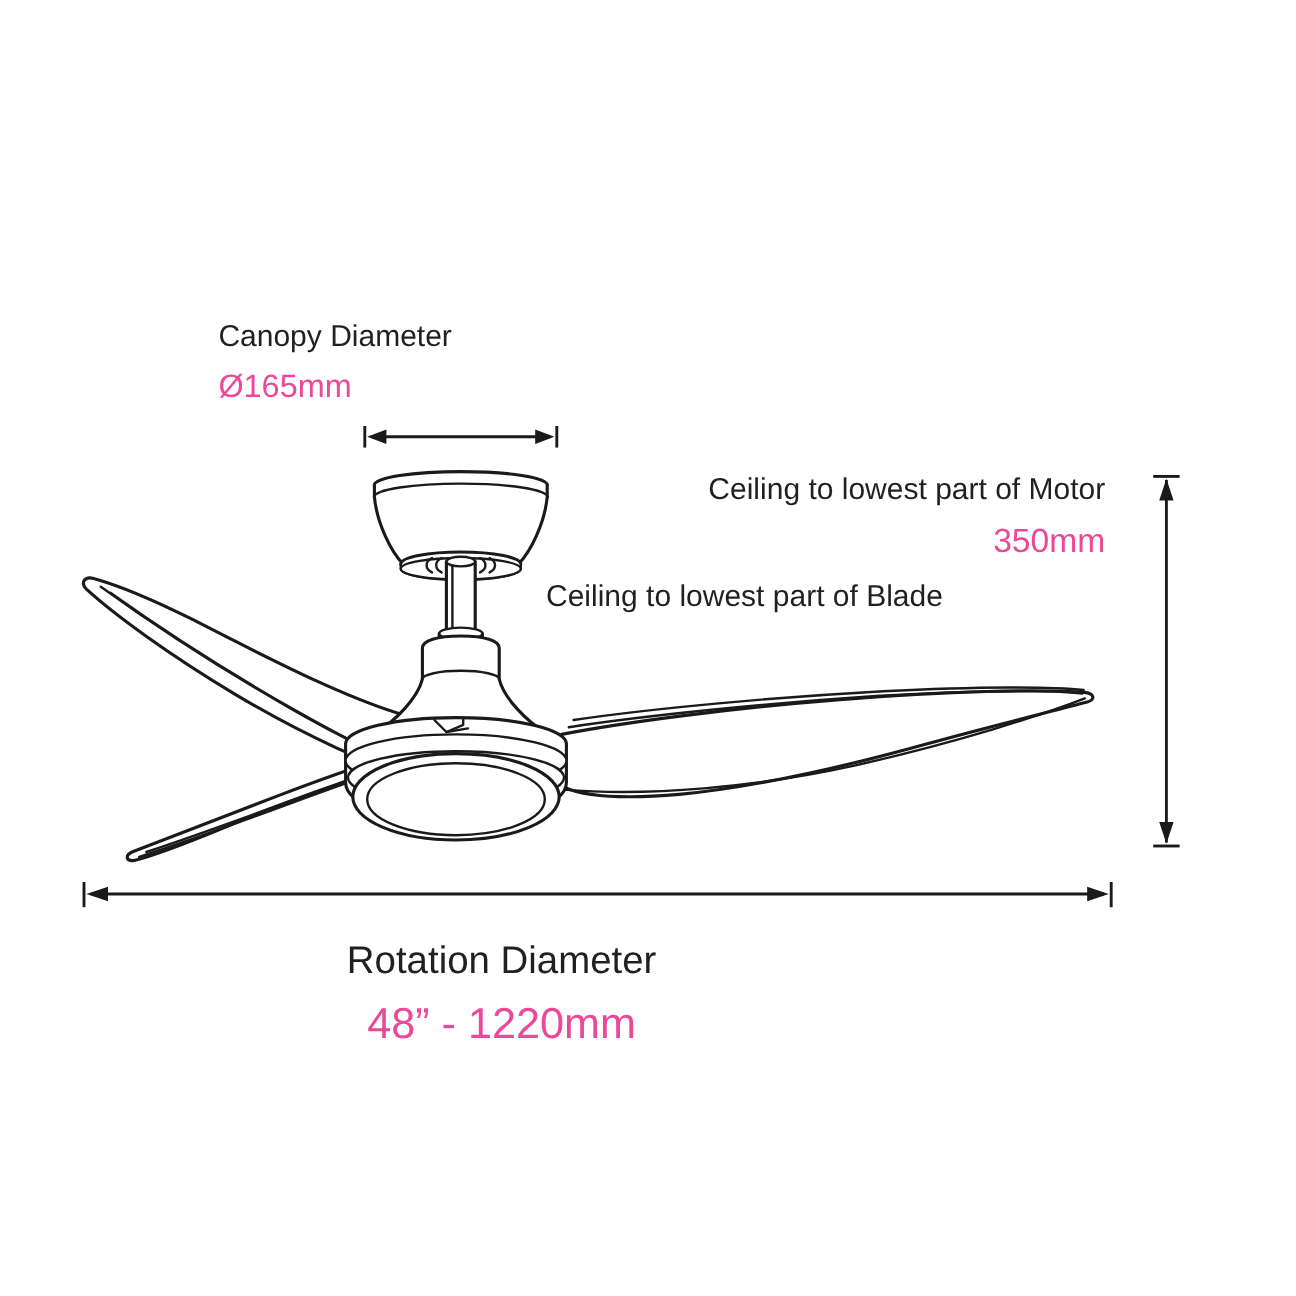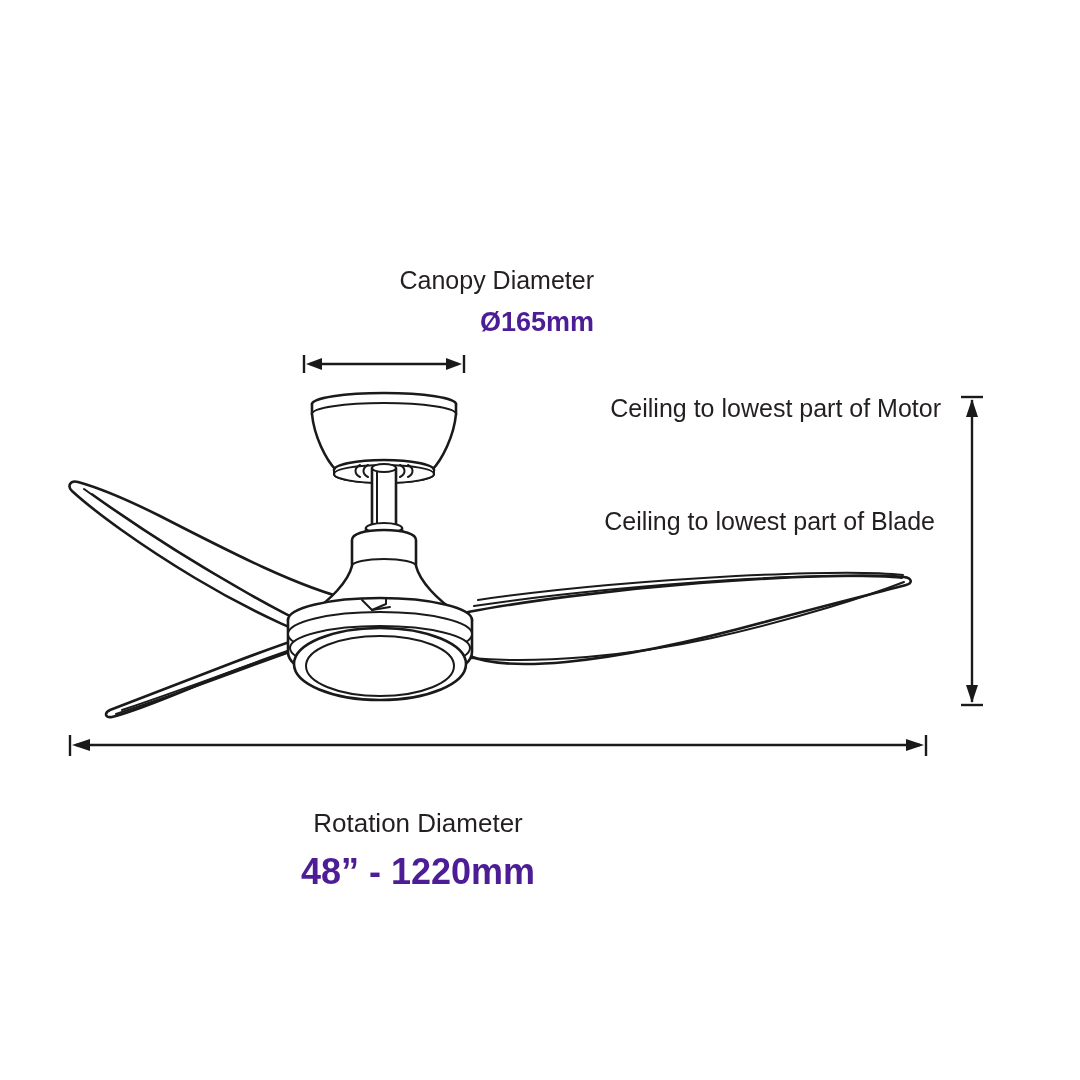--- a/index.html
+++ b/index.html
@@ -31,58 +31,56 @@
   }
   .lbl-title {
     font-size: 25px;
     font-weight: 400;
     color: #231f20;
     line-height: 1.28;
     white-space: nowrap;
   }
   .lbl-value {
     font-size: 26px;
-    font-weight: 700;
-    color: #4c1d95;
+    font-weight: 400;
+    color: #ec4899;
     line-height: 1.28;
     white-space: nowrap;
     margin-top: 9px;
   }
   
   #canopy-label {
     left: 182px;
     top: 264px;
     width: 412px;
-    text-align: right;
+    text-align: left;
   }
   #canopy-label .lbl-value { font-size: 27px; }
   
   #motor-height-label {
-    left: 461px;
+    left: 441px;
     top: 392px;
     width: 480px;
     text-align: right;
   }
   #blade-height-label {
     left: 455px;
     top: 481px;
     width: 480px;
-    text-align: right;
-    margin-top: 24px;
   }
   #motor-height-label .lbl-value,
   #blade-height-label .lbl-value { font-size: 28px; }
   
   #rotation-label {
     left: 212px;
     top: 780px;
     width: 412px;
     text-align: center;
   }
-  #rotation-label .lbl-title { font-size: 26px; margin-top: 27px; }
+  #rotation-label .lbl-title { font-size: 32px; }
   #rotation-label .lbl-value { font-size: 36px; }
 </style>
 </head>
 <body>
 
 <div id="stage">
 
   <svg id="diagram-svg" viewBox="0 0 1080 1080">
     <defs>
       <style>
@@ -259,20 +257,21 @@
     </g>
   </svg>
 
   <div class="label-block" id="canopy-label">
     <div class="lbl-title">Canopy Diameter</div>
     <div class="lbl-value">Ø165mm</div>
   </div>
 
   <div class="label-block" id="motor-height-label">
     <div class="lbl-title">Ceiling to lowest part of Motor</div>
+    <div class="lbl-value">350mm</div>
   </div>
 
   <div class="label-block" id="blade-height-label">
     <div class="lbl-title">Ceiling to lowest part of Blade</div>
   </div>
 
   <div class="label-block" id="rotation-label">
     <div class="lbl-title">Rotation Diameter</div>
     <div class="lbl-value">48” - 1220mm</div>
   </div>

